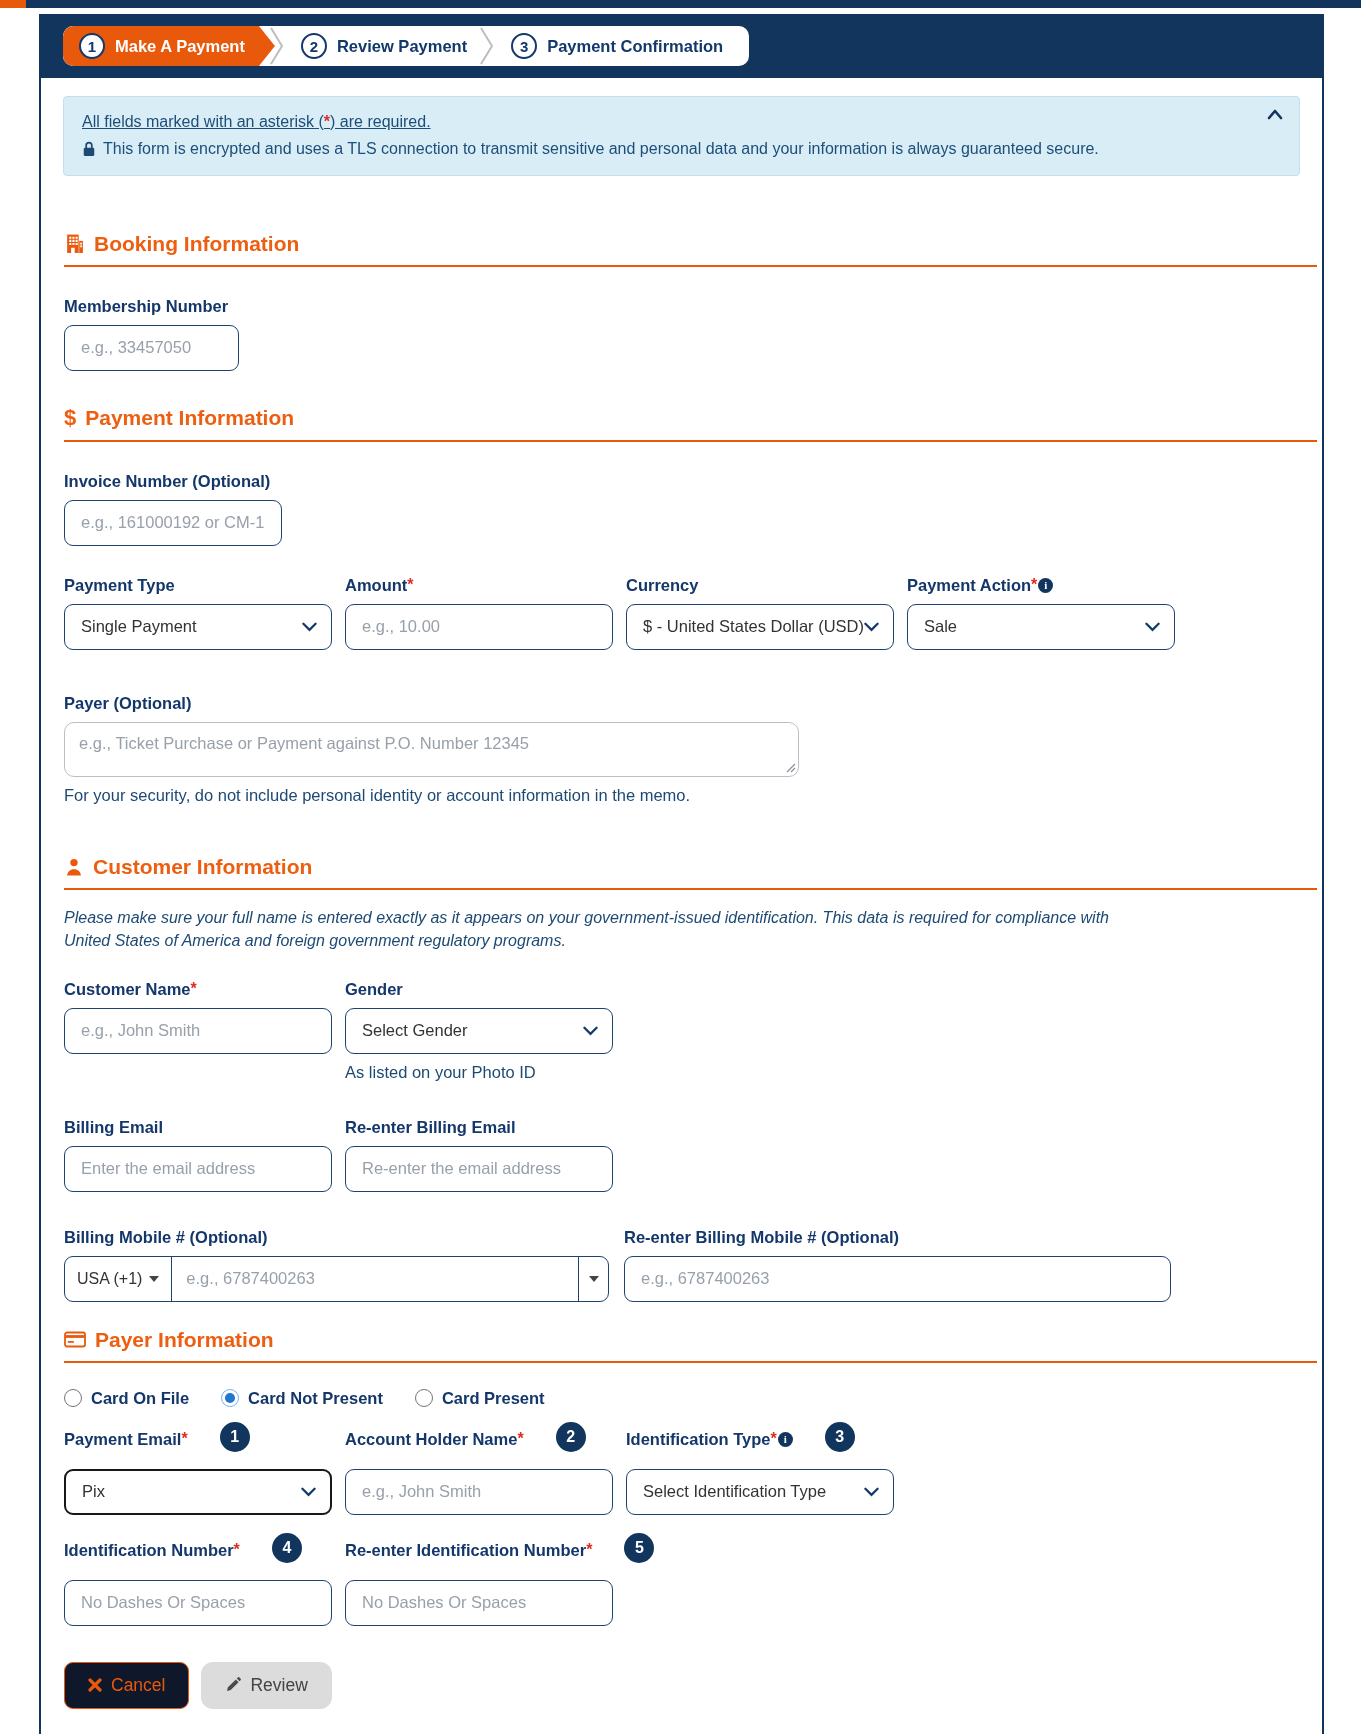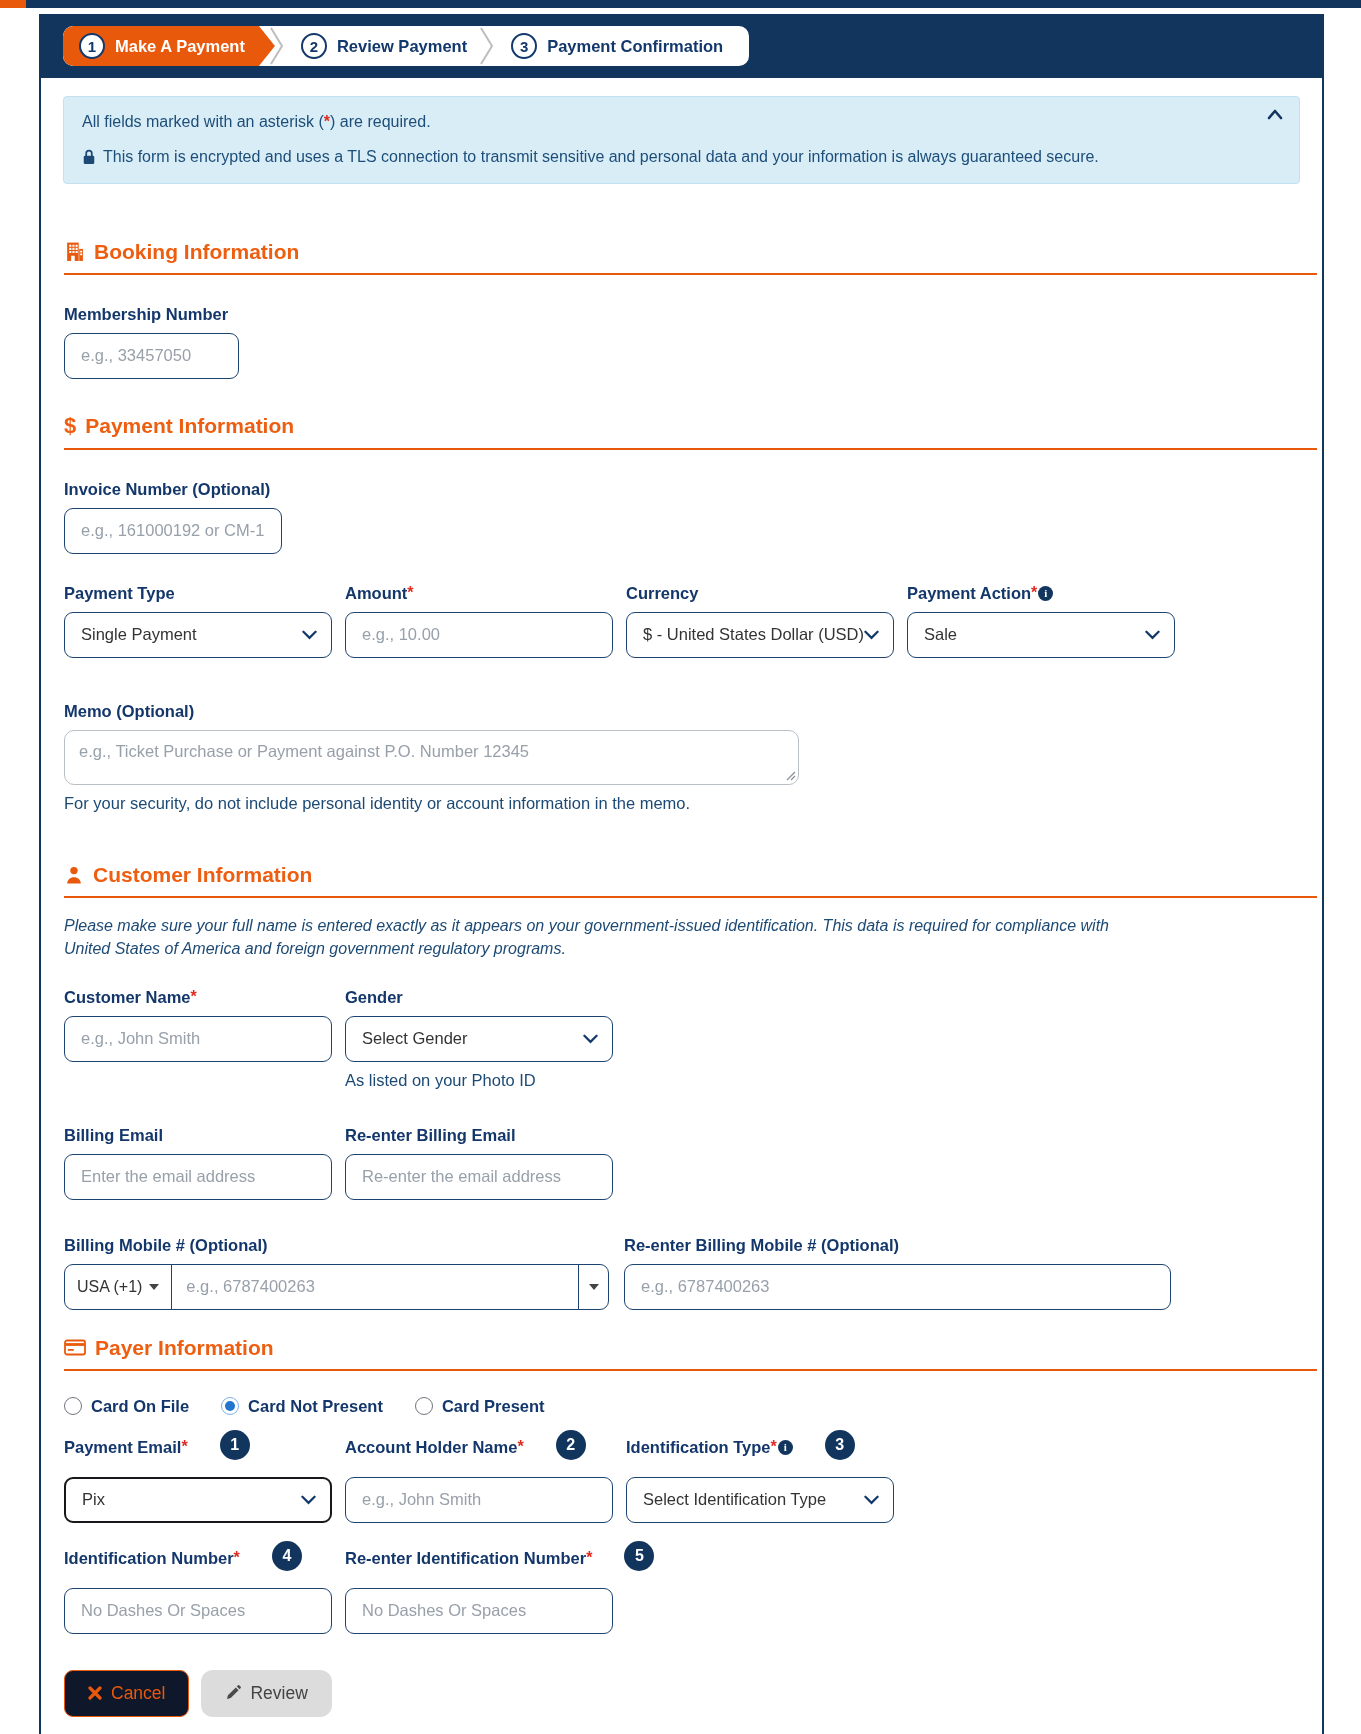--- a/index.html
+++ b/index.html
@@ -37,21 +37,21 @@
     display: grid; place-items: center; flex: 0 0 auto;
   }
   .sep-chev { align-self: center; margin: 0 2px 0 -6px; }
 
   
   .banner {
     position: relative; margin: 18px 22px 0 22px; background: #d9edf7;
     border: 1px solid #c2e0ef; border-radius: 4px; padding: 15px 48px 15px 18px;
     color: #1d4e79; font-size: 16px; line-height: 1.3;
   }
-  .banner .line1 { margin-bottom: 14px; }
+  .banner .line1 { margin-bottom: 6px; text-decoration: underline; }
   .banner .line2 { display: flex; align-items: center; gap: 7px; }
   .banner .collapse { position: absolute; top: 12px; right: 16px; cursor: pointer; }
   .req { color: #e02b20; font-weight: 700; }
 
   .content { padding: 0 5px 0 23px; }
 
   
   .section-title {
     display: flex; align-items: center; gap: 9px;
     color: #ee5e10; font-size: 21px; font-weight: 700;
@@ -254,21 +254,21 @@
           <span>Sale</span>
           <svg class="chev" width="15" height="10" viewBox="0 0 16 10">
               <path d="M1.5 1.5 L8 8 L14.5 1.5" fill="none" stroke="#13386b" stroke-width="2.4" stroke-linecap="round"></path>
             </svg>
         </div>
       </div>
     </div>
 
     <div class="col" style="margin-top:44px;">
       <div class="label-row">
-          <span class="field-label">Memo (Optional)</span>
+          <span class="field-label">Payer (Optional)</span>
         </div>
       <div class="memo-wrap">
         <textarea class="memo" placeholder="e.g., Ticket Purchase or Payment against P.O. Number 12345" style=""></textarea>
         <svg class="resize-handle" width="10" height="10" viewBox="0 0 10 10">
             <path d="M9 1 L1 9 M9 5 L5 9" stroke="#8a9099" stroke-width="1.2"></path>
           </svg>
       </div>
       <div class="helper">For your security, do not include personal identity or account information in the memo.</div>
     </div>
 

